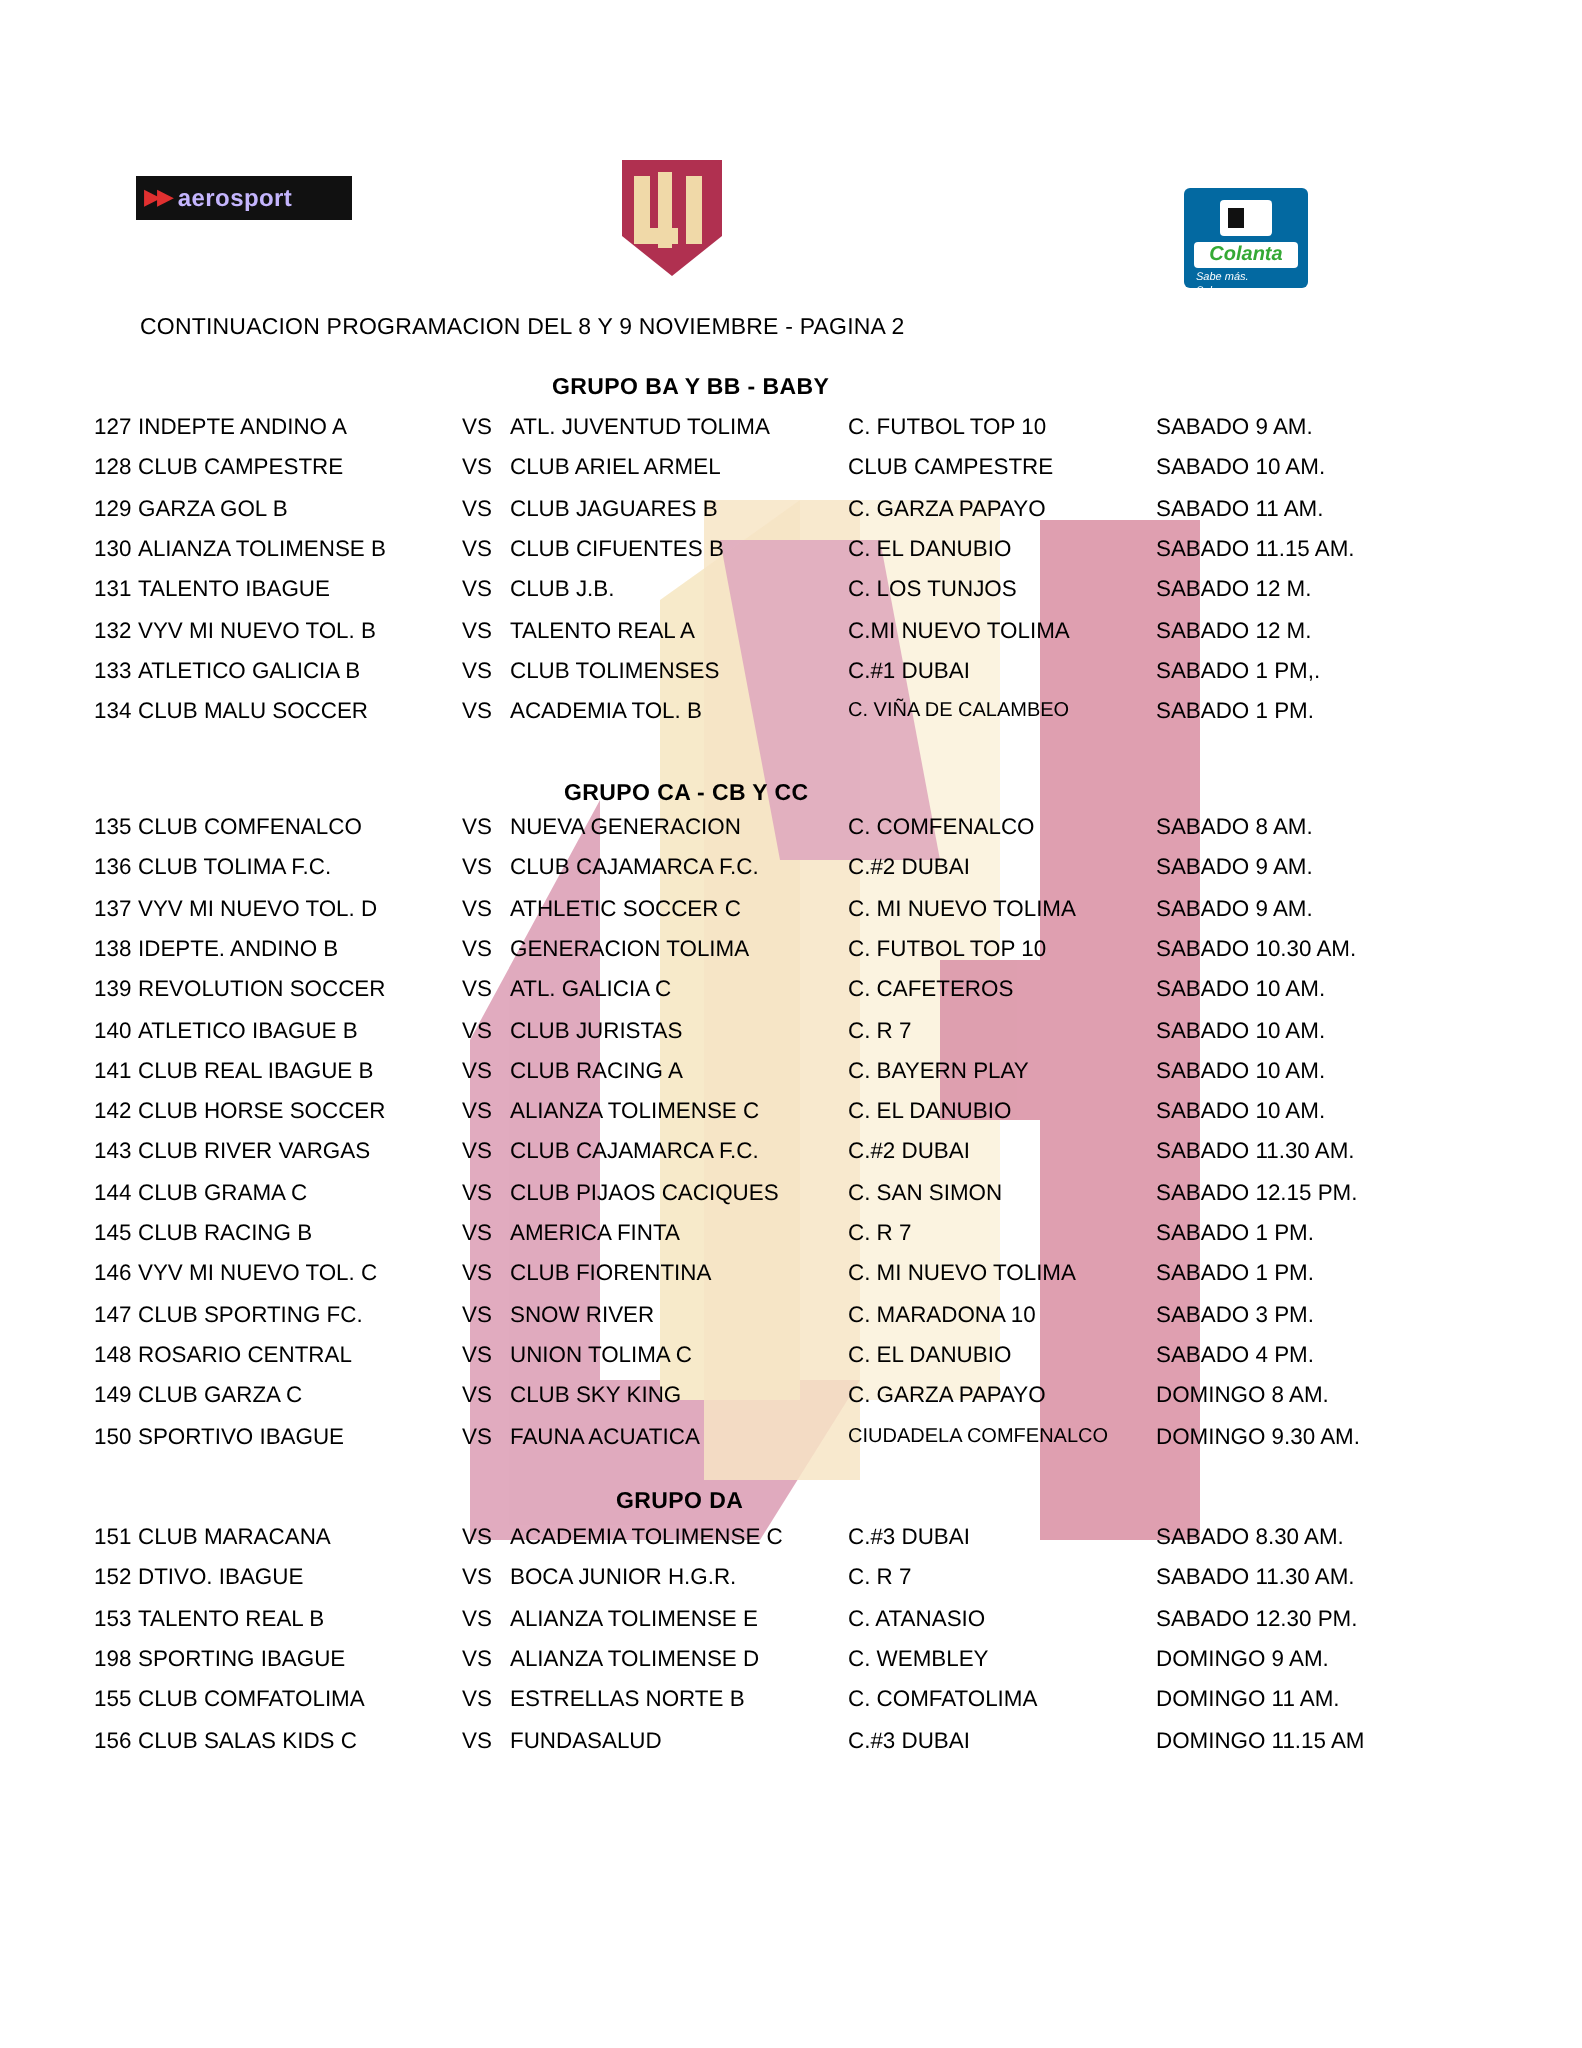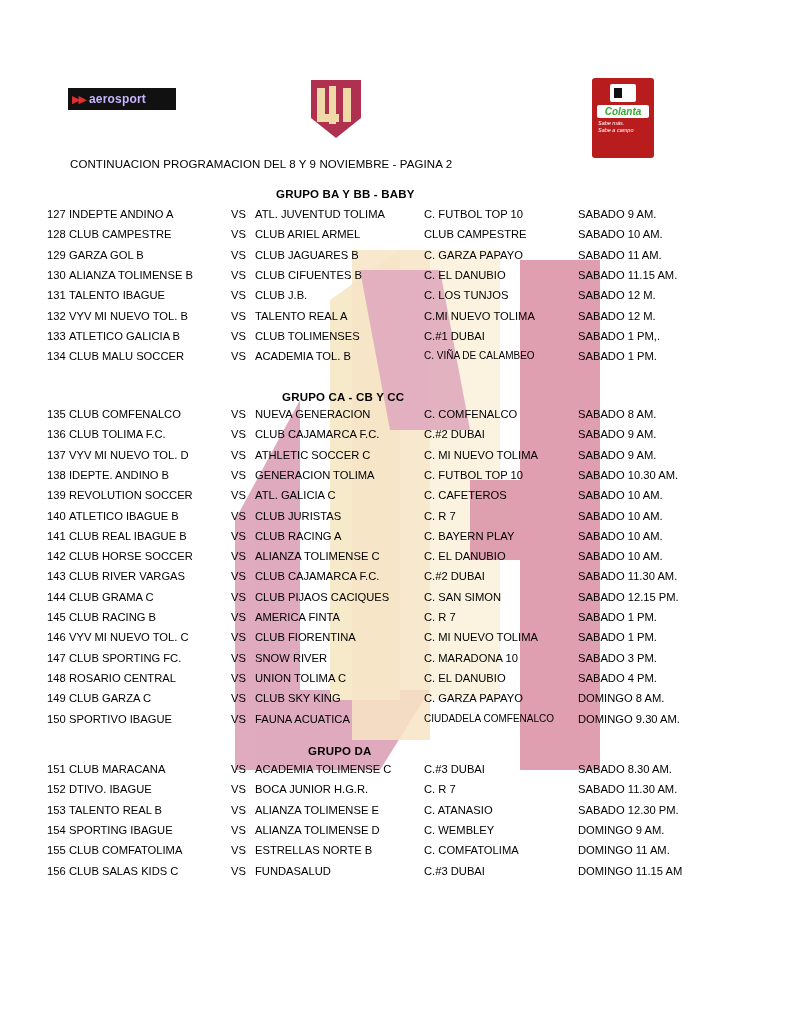--- a/index.html
+++ b/index.html
@@ -70,24 +70,24 @@
   .logo-liga {
     position: absolute;
     left: 303px;
     top: 0px;
     width: 66px;
     height: 62px;
   }
   .logo-colanta {
     position: absolute;
     left: 592px;
-    top: 0px;
+    top: 16px;
     width: 62px;
-    height: 80px;
-    background: #b91c1c;
+    height: 50px;
+    background: #0369a1;
     border-radius: 3px;
     overflow: hidden;
   }
   .logo-colanta .badge {
     position: absolute;
     left: 18px; top: 6px;
     width: 26px; height: 18px;
     background: #ffffff;
     border-radius: 2px;
   }
@@ -415,21 +415,21 @@
       </div>
       <div class="match-row" style="top: 803.6px;">
         <span class="c-num">153</span>
         <span class="c-home">TALENTO REAL  B</span>
         <span class="c-vs">VS</span>
         <span class="c-away">ALIANZA TOLIMENSE E</span>
         <span class="c-ven">C. ATANASIO</span>
         <span class="c-time">SABADO 12.30 PM.</span>
       </div>
       <div class="match-row" style="top: 823.9px;">
-        <span class="c-num">154</span>
+        <span class="c-num">198</span>
         <span class="c-home">SPORTING IBAGUE</span>
         <span class="c-vs">VS</span>
         <span class="c-away">ALIANZA TOLIMENSE D</span>
         <span class="c-ven">C. WEMBLEY</span>
         <span class="c-time">DOMINGO 9 AM.</span>
       </div>
       <div class="match-row" style="top: 844.2px;">
         <span class="c-num">155</span>
         <span class="c-home">CLUB COMFATOLIMA</span>
         <span class="c-vs">VS</span>

